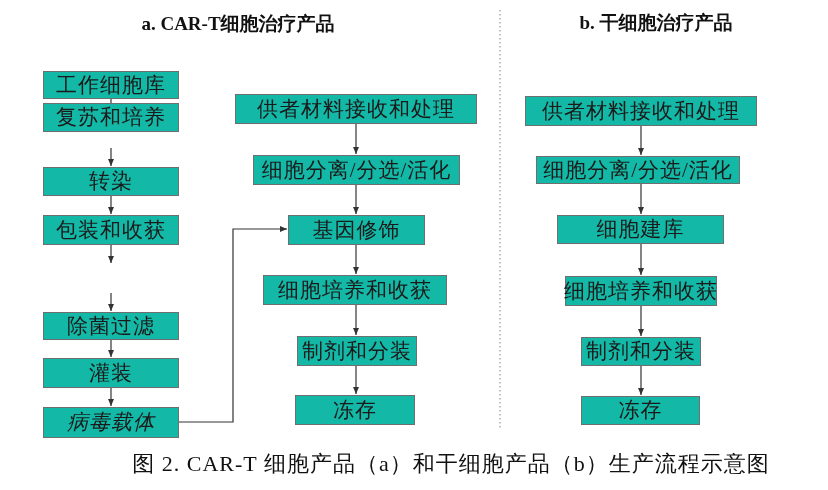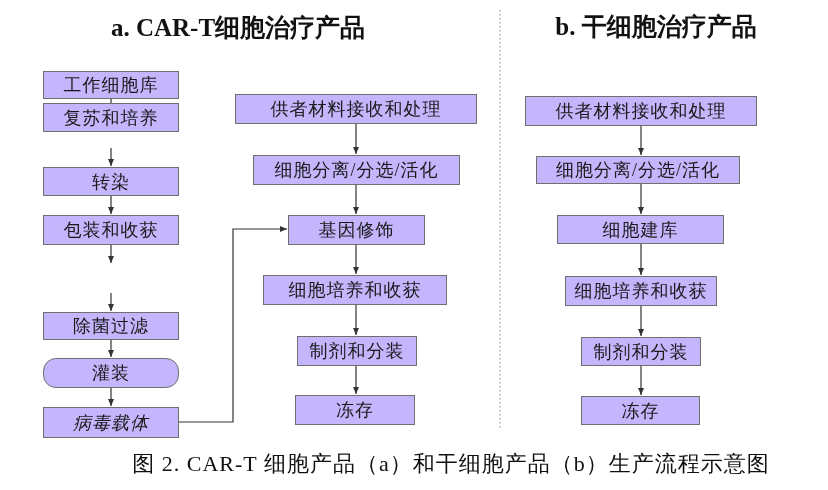--- a/index.html
+++ b/index.html
@@ -14,35 +14,35 @@
   }
   .layer {
     position: absolute;
     left: 0; top: 0;
     width: 828px; height: 490px;
   }
   .box {
     position: absolute;
     box-sizing: border-box;
     border: 1.5px solid #6f6f6f;
-    background: #c4b5fd;
+    background: #14b8a6;
     display: flex;
     align-items: center;
     justify-content: center;
-    font-size: 18px;
+    font-size: 21px;
     line-height: 1;
     white-space: nowrap;
     color: #1a1a1a;
     letter-spacing: 1px;
   }
   .panel-title {
     position: absolute;
     text-align: center;
     font-weight: bold;
-    font-size: 25px;
+    font-size: 19px;
     color: #111111;
     white-space: nowrap;
   }
   .caption {
     position: absolute;
     left: 0;
     width: 828px;
     top: 449px;
     text-align: center;
     font-size: 22px;
@@ -90,21 +90,21 @@
   </svg>
 
   <div class="panel-title" style="left:98px; top:11px; width:280px;">a. CAR-T细胞治疗产品</div>
   <div class="panel-title" style="left:516px; top:10px; width:280px;">b. 干细胞治疗产品</div>
 
   <div class="box" style="left:43px; top:71px;  width:136px; height:28px;">工作细胞库</div>
   <div class="box" style="left:43px; top:103px; width:136px; height:29px;">复苏和培养</div>
   <div class="box" style="left:43px; top:167px; width:136px; height:29px;">转染</div>
   <div class="box" style="left:43px; top:215px; width:136px; height:30px;">包装和收获</div>
   <div class="box" style="left:43px; top:312px; width:136px; height:28px;">除菌过滤</div>
-  <div class="box" style="left:43px; top:358px; width:136px; height:30px;border-radius:13px;">灌装</div>
+  <div class="box" style="left:43px; top:358px; width:136px; height:30px;">灌装</div>
   <div class="box" style="left:43px; top:407px; width:136px; height:31px;font-style:italic;">病毒载体</div>
 
   <div class="box" style="left:235px; top:94px;  width:242px; height:30px;">供者材料接收和处理</div>
   <div class="box" style="left:253px; top:155px; width:207px; height:30px;">细胞分离/分选/活化</div>
   <div class="box" style="left:288px; top:215px; width:137px; height:30px;">基因修饰</div>
   <div class="box" style="left:263px; top:275px; width:184px; height:30px;">细胞培养和收获</div>
   <div class="box" style="left:297px; top:336px; width:120px; height:30px;">制剂和分装</div>
   <div class="box" style="left:295px; top:395px; width:120px; height:30px;">冻存</div>
 
   <div class="box" style="left:525px; top:96px;  width:232px; height:30px;">供者材料接收和处理</div>

